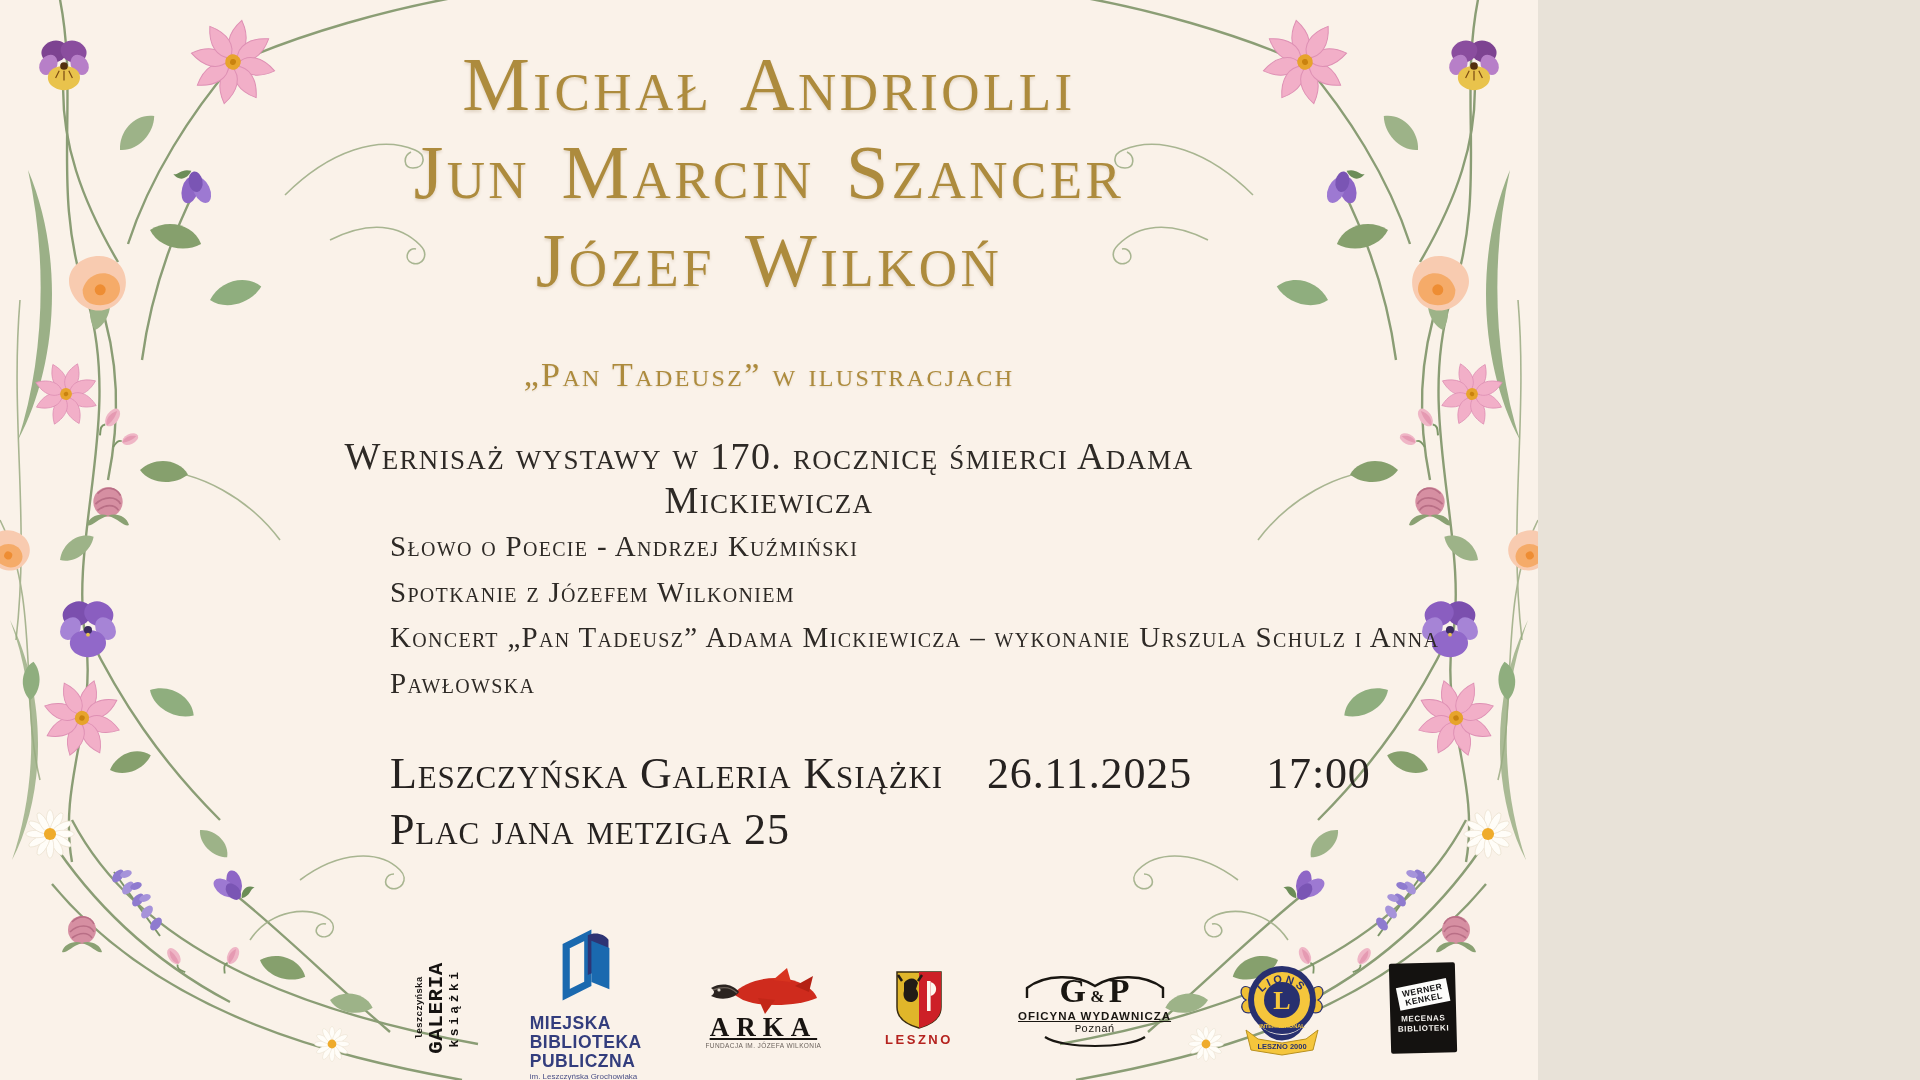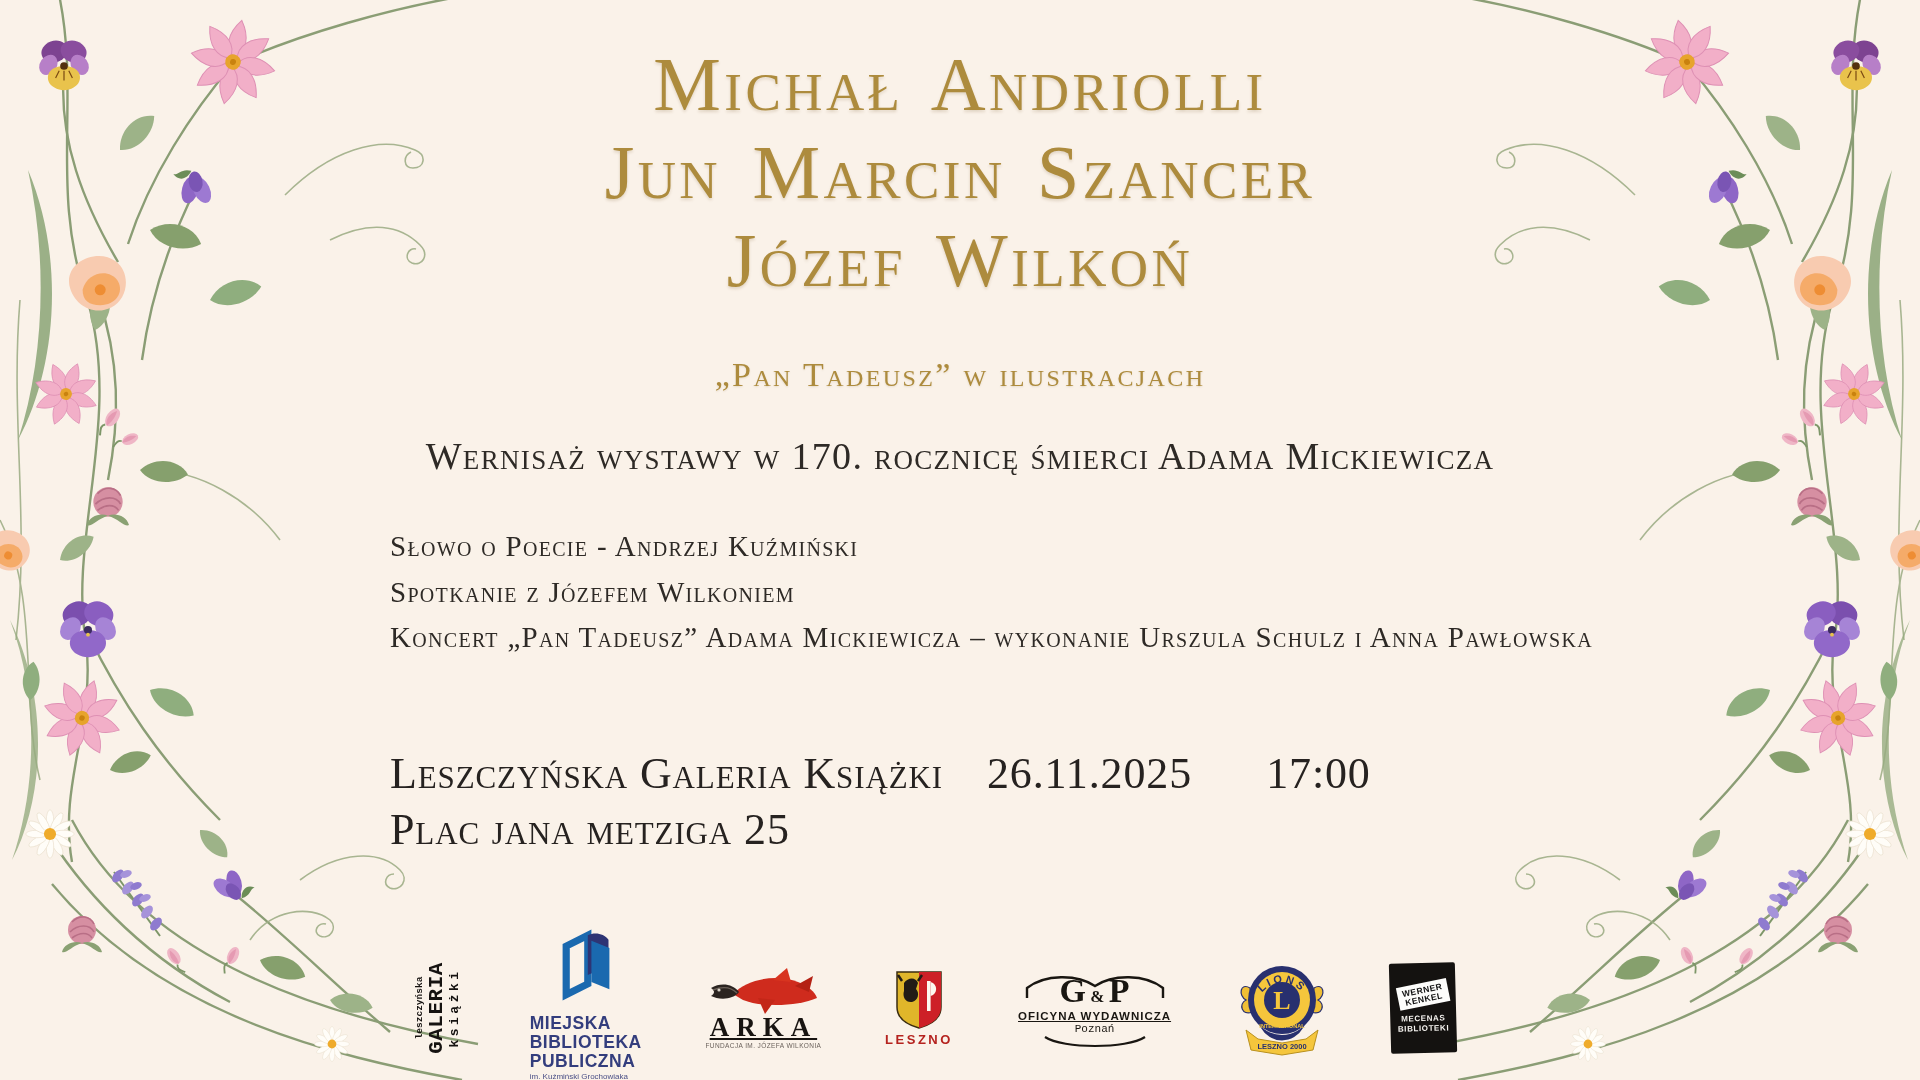--- a/index.html
+++ b/index.html
@@ -1,17 +1,17 @@
 <!DOCTYPE html>
 <html><head>
 <meta charset="utf-8">
 <style>
   html,body{margin:0;padding:0;background:#e8e2d8;}
   .poster{
-    position:relative;width:1920px;height:1080px;background:#faf2e9;overflow:hidden;
+    position:relative;width:1538px;height:1080px;background:#faf2e9;overflow:hidden;
     font-family:"Liberation Serif",serif;color:#2e2a26;
   }
   .floral{position:absolute;top:0;width:480px;height:1080px;pointer-events:none;}
   .floral-left{left:0;}
   .floral-right{right:0;transform:scaleX(-1);}
 
   .header{position:absolute;left:250px;right:250px;top:40px;text-align:center;}
   .title-line{
     margin:0;font-weight:400;font-size:76px;line-height:88px;
     font-variant:small-caps;letter-spacing:.045em;word-spacing:.12em;
@@ -283,21 +283,21 @@
     <div class="logo logo-mbp">
       <svg width="54" height="78" viewBox="0 0 60 86">
         <path d="M8 22 L32 10 L32 64 L8 76 Z" fill="none" stroke="#1a69af" stroke-width="8"></path>
         <path d="M32 10 C 40 6 50 8 55 15 L55 58 C 50 51 40 50 32 54 Z" fill="#2e3474"></path>
         <path d="M36 16 L56 24 L56 70 L36 62 Z" fill="#1a69af"></path>
       </svg>
       <div class="mbp-text">
         <span class="mbp-main">MIEJSKA</span>
         <span class="mbp-main">BIBLIOTEKA</span>
         <span class="mbp-main">PUBLICZNA</span>
-        <span class="mbp-sub">im. Kuźmiński Grochowiaka</span>
+        <span class="mbp-sub">im. Leszczyńska Grochowiaka</span>
         <span class="mbp-sub2">w Lesznie</span>
       </div>
     </div>
 
     <div class="logo logo-arka">
       <svg width="120" height="48" viewBox="0 0 120 48">
         <path d="M30 26 C 45 10 75 6 95 14 C 105 18 112 24 114 30 C 96 38 60 40 40 32 Z" fill="#cf2b1d"></path>
         <path d="M70 12 L84 0 L88 14 Z" fill="#d8341f"></path>
         <path d="M92 18 L110 8 L106 24 Z" fill="#b42114"></path>
         <path d="M55 30 L62 46 L72 32 Z" fill="#c32718"></path>

